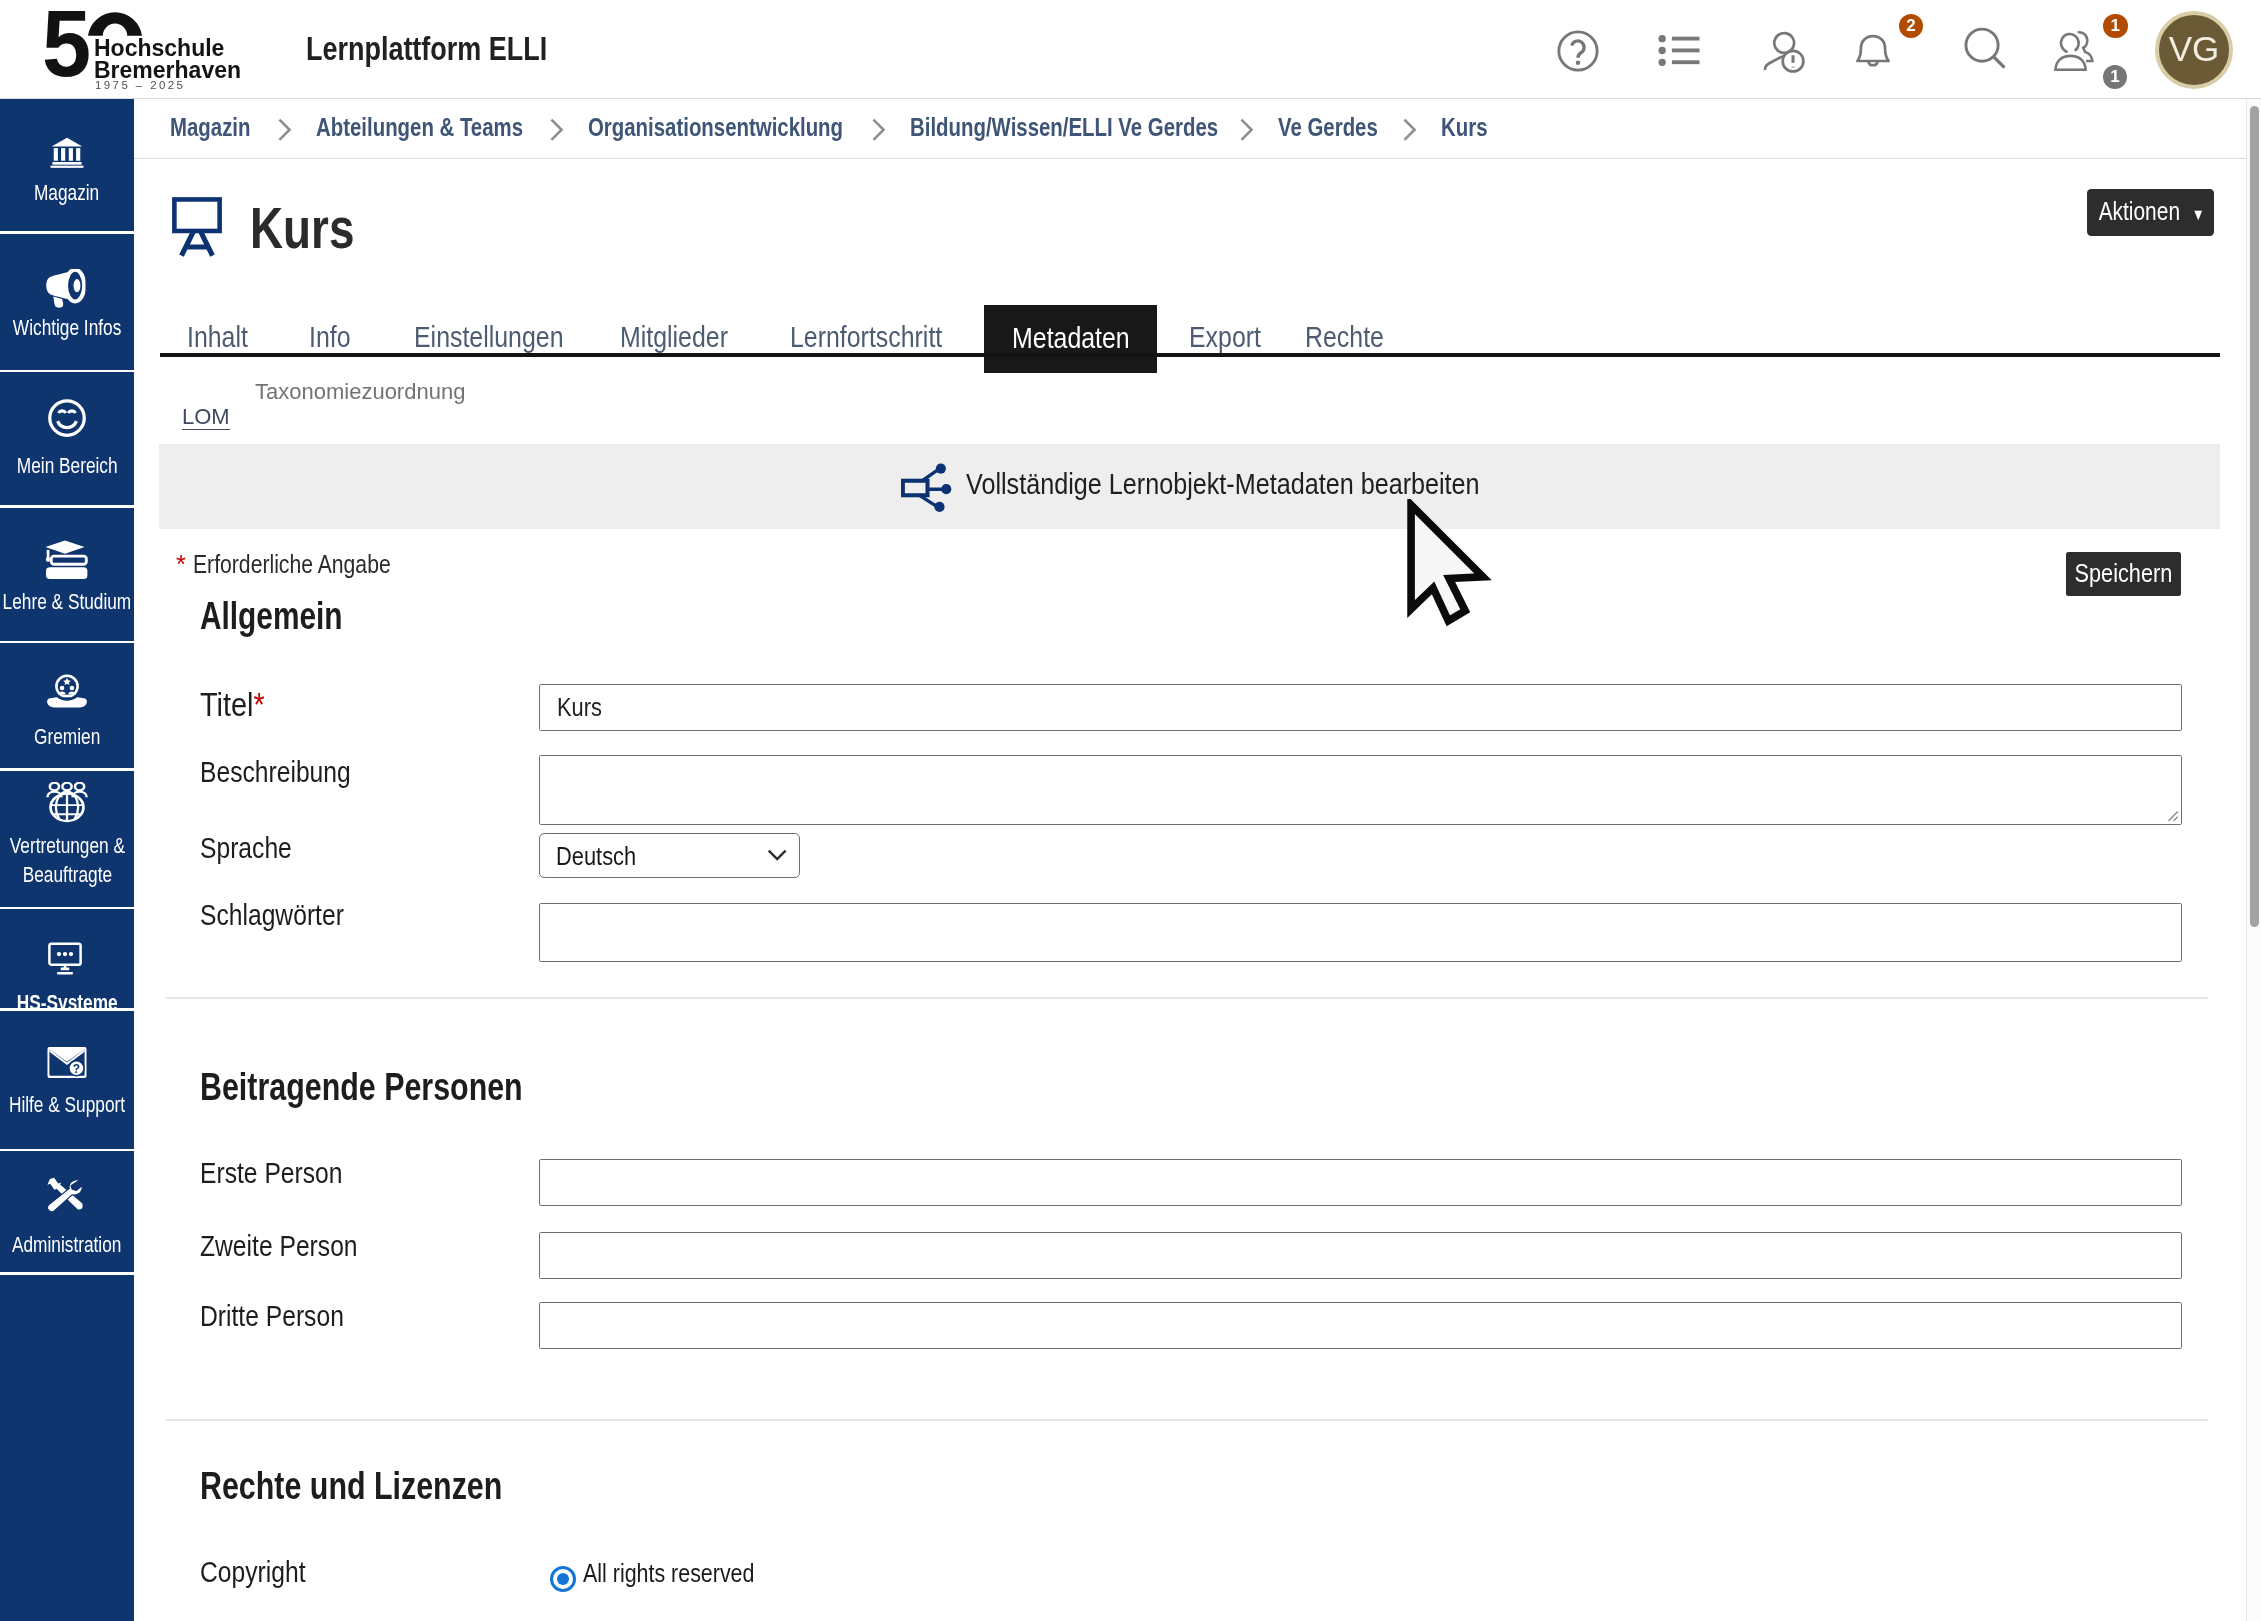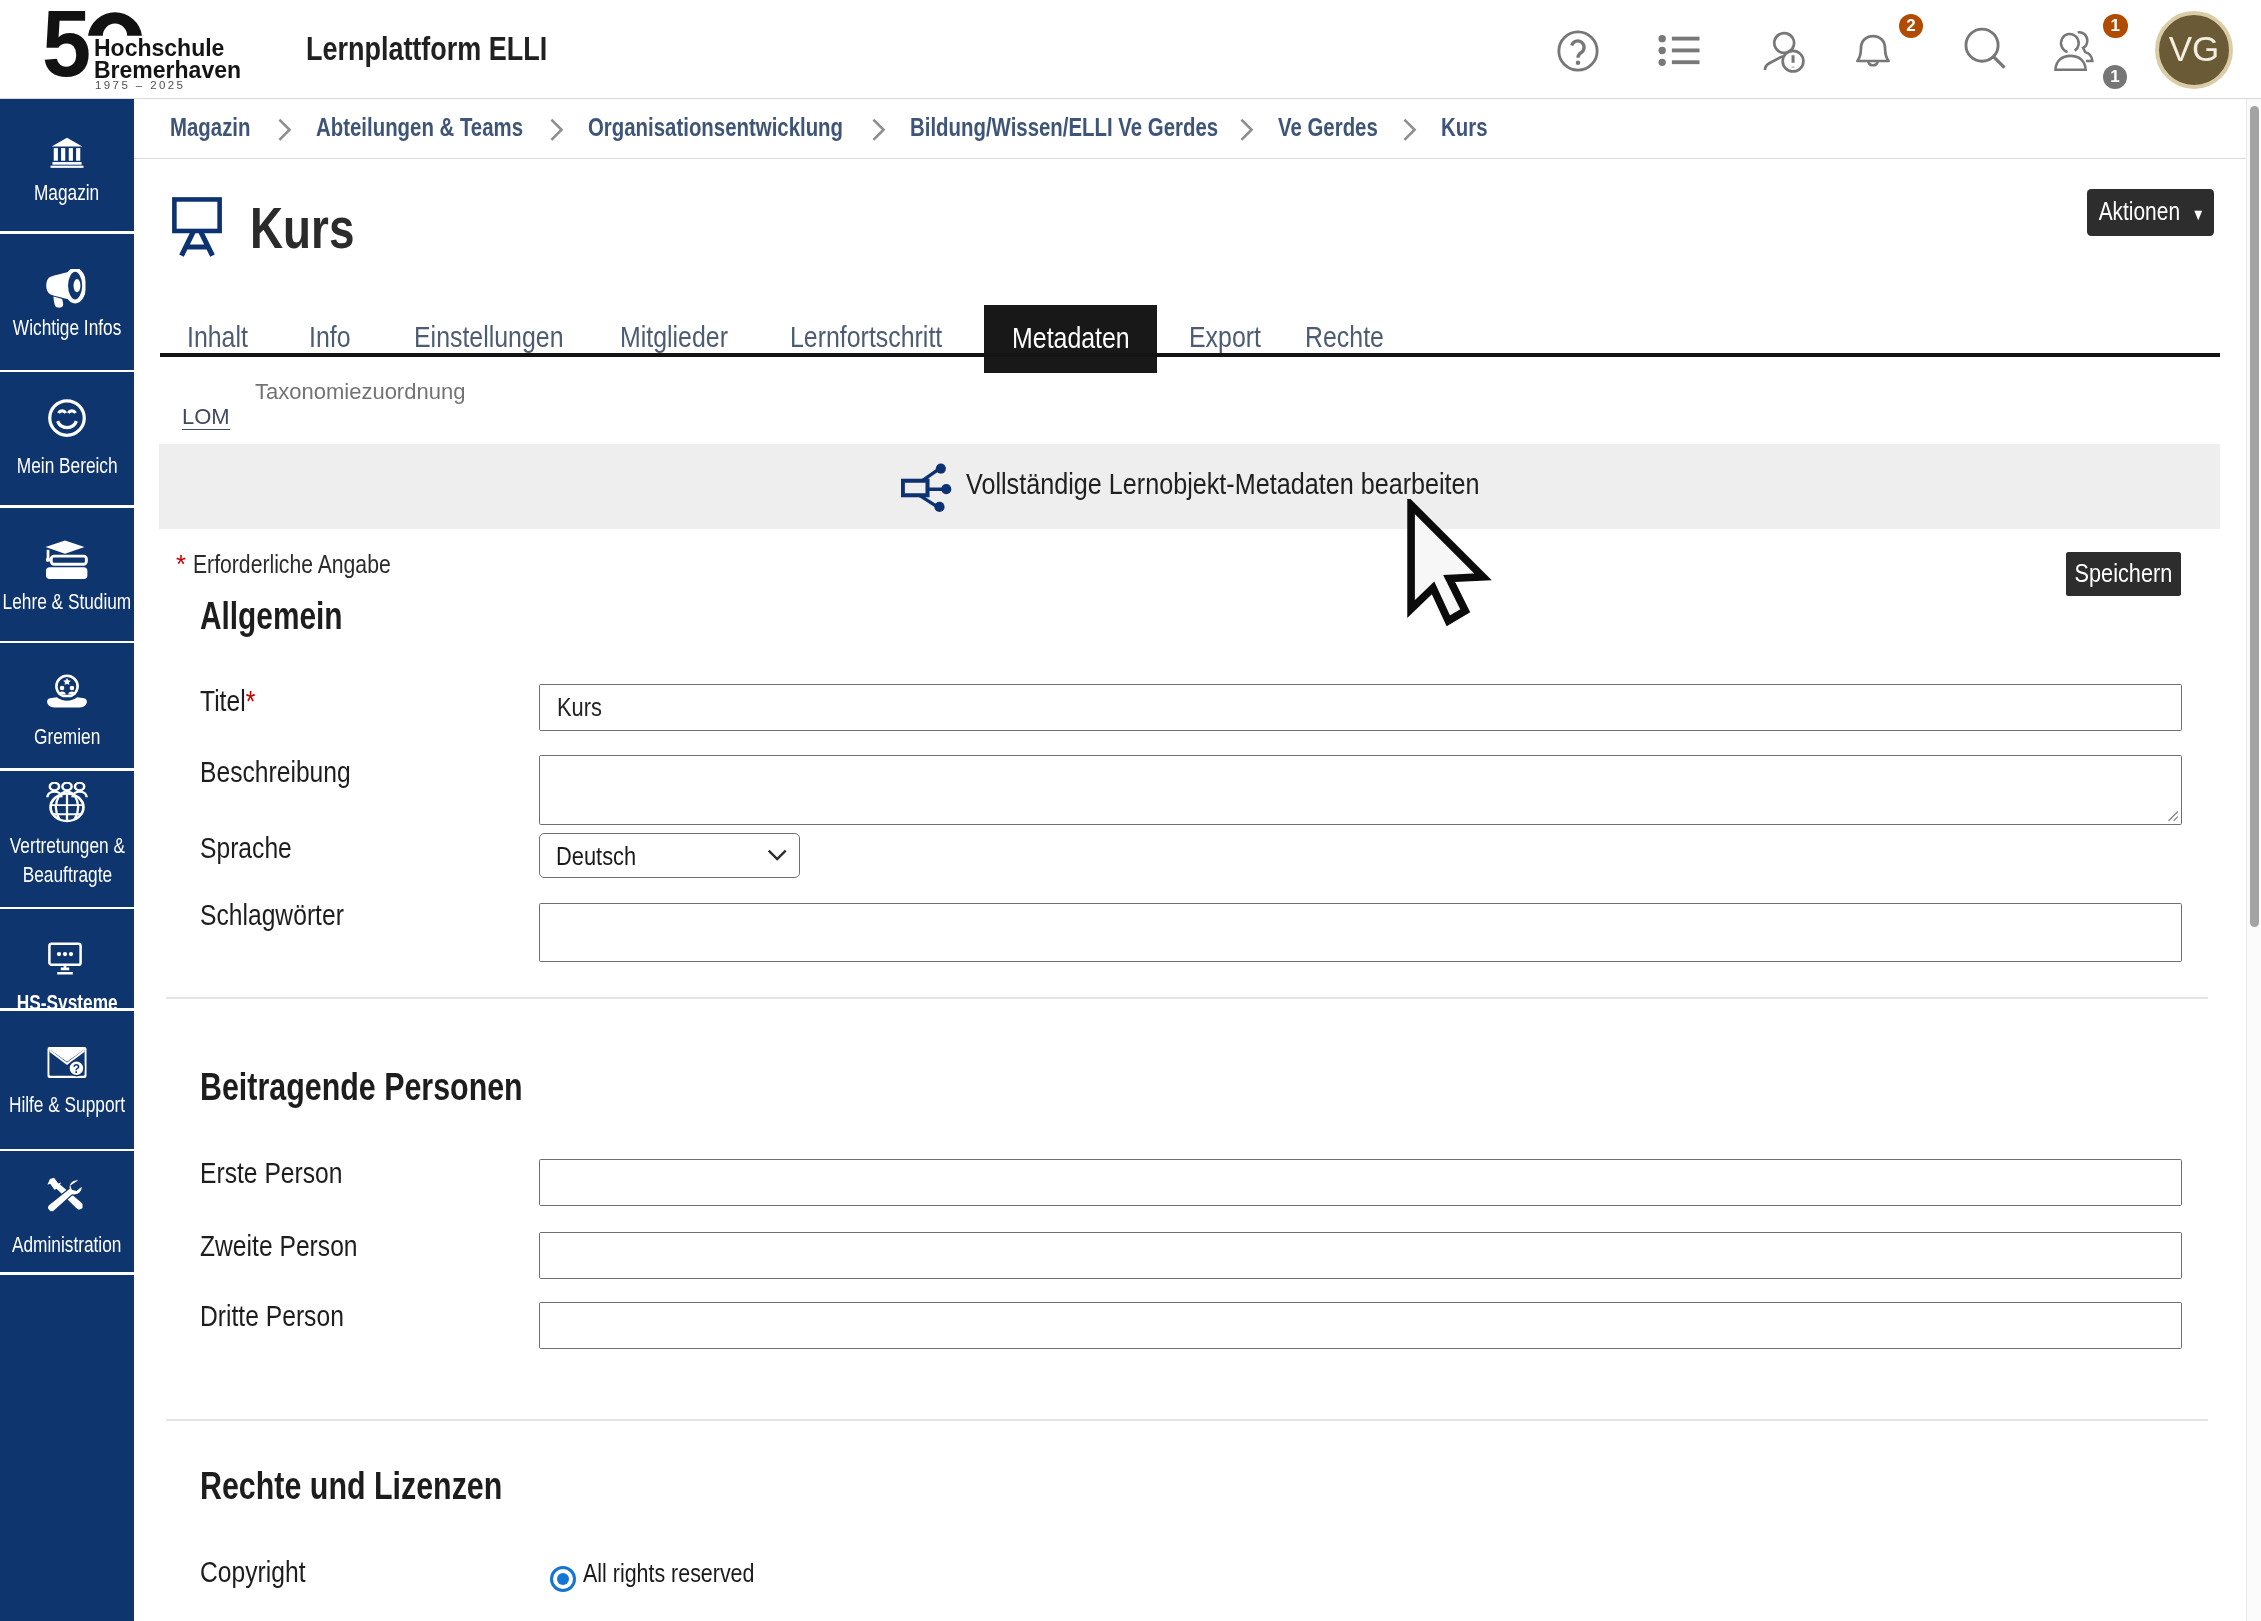--- a/index.html
+++ b/index.html
@@ -223,21 +223,21 @@
 </svg>
 <div class="t" style="left:966px; top:470px; font-size:29px; color:#202020; transform:scaleX(0.868);">Vollständige Lernobjekt-Metadaten bearbeiten</div>
 
 <div class="t" style="left:176px; top:552px; font-size:25.5px; color:#2b2b2b;"><span class="req">*</span> <span style="display:inline-block; transform:scaleX(0.83); transform-origin:0 0;">Erforderliche Angabe</span></div>
 <div class="abs" style="left:2066px; top:552px; width:115px; height:44px; background:#2d2d2d; border-radius:2.5px; text-align:center; color:#fff;">
   <span style="display:inline-block; transform:scaleX(0.85); font-size:25.5px; line-height:42px;">Speichern</span>
 </div>
 
 <div class="t" style="left:200px; top:597px; font-size:38px; font-weight:bold; color:#1d1d1d; transform:scaleX(0.785);">Allgemein</div>
 
-<div class="t" style="left:200px; top:687px; font-size:29px; color:#1d1d1d;"><span style="display:inline-block; transform:scaleX(0.85); transform-origin:0 0;">Titel<span class="req">*</span></span></div>
+<div class="t" style="left:200px; top:687px; font-size:34px; color:#1d1d1d;"><span style="display:inline-block; transform:scaleX(0.85); transform-origin:0 0;">Titel<span class="req">*</span></span></div>
 <div class="field" style="left:539px; top:684px; width:1643px; height:47px; border-radius:1.7px;">
   <div class="t" style="left:17px; top:9.3px; font-size:26px; color:#222; transform:scaleX(0.84);">Kurs</div>
 </div>
 
 <div class="t" style="left:200px; top:758px; font-size:29px; color:#1d1d1d;"><span style="display:inline-block; transform:scaleX(0.85); transform-origin:0 0;">Beschreibung</span></div>
 <div class="field" style="left:539px; top:755px; width:1643px; height:70px; border-radius:1.7px;">
   <svg class="abs" style="right:2.5px; bottom:2.5px;" width="12.7" height="12.7" viewBox="0 0 15 15" stroke="#888" stroke-width="1.6">
     <path d="M14,3 L3,14 M14,9 L9,14"></path>
   </svg>
 </div>

